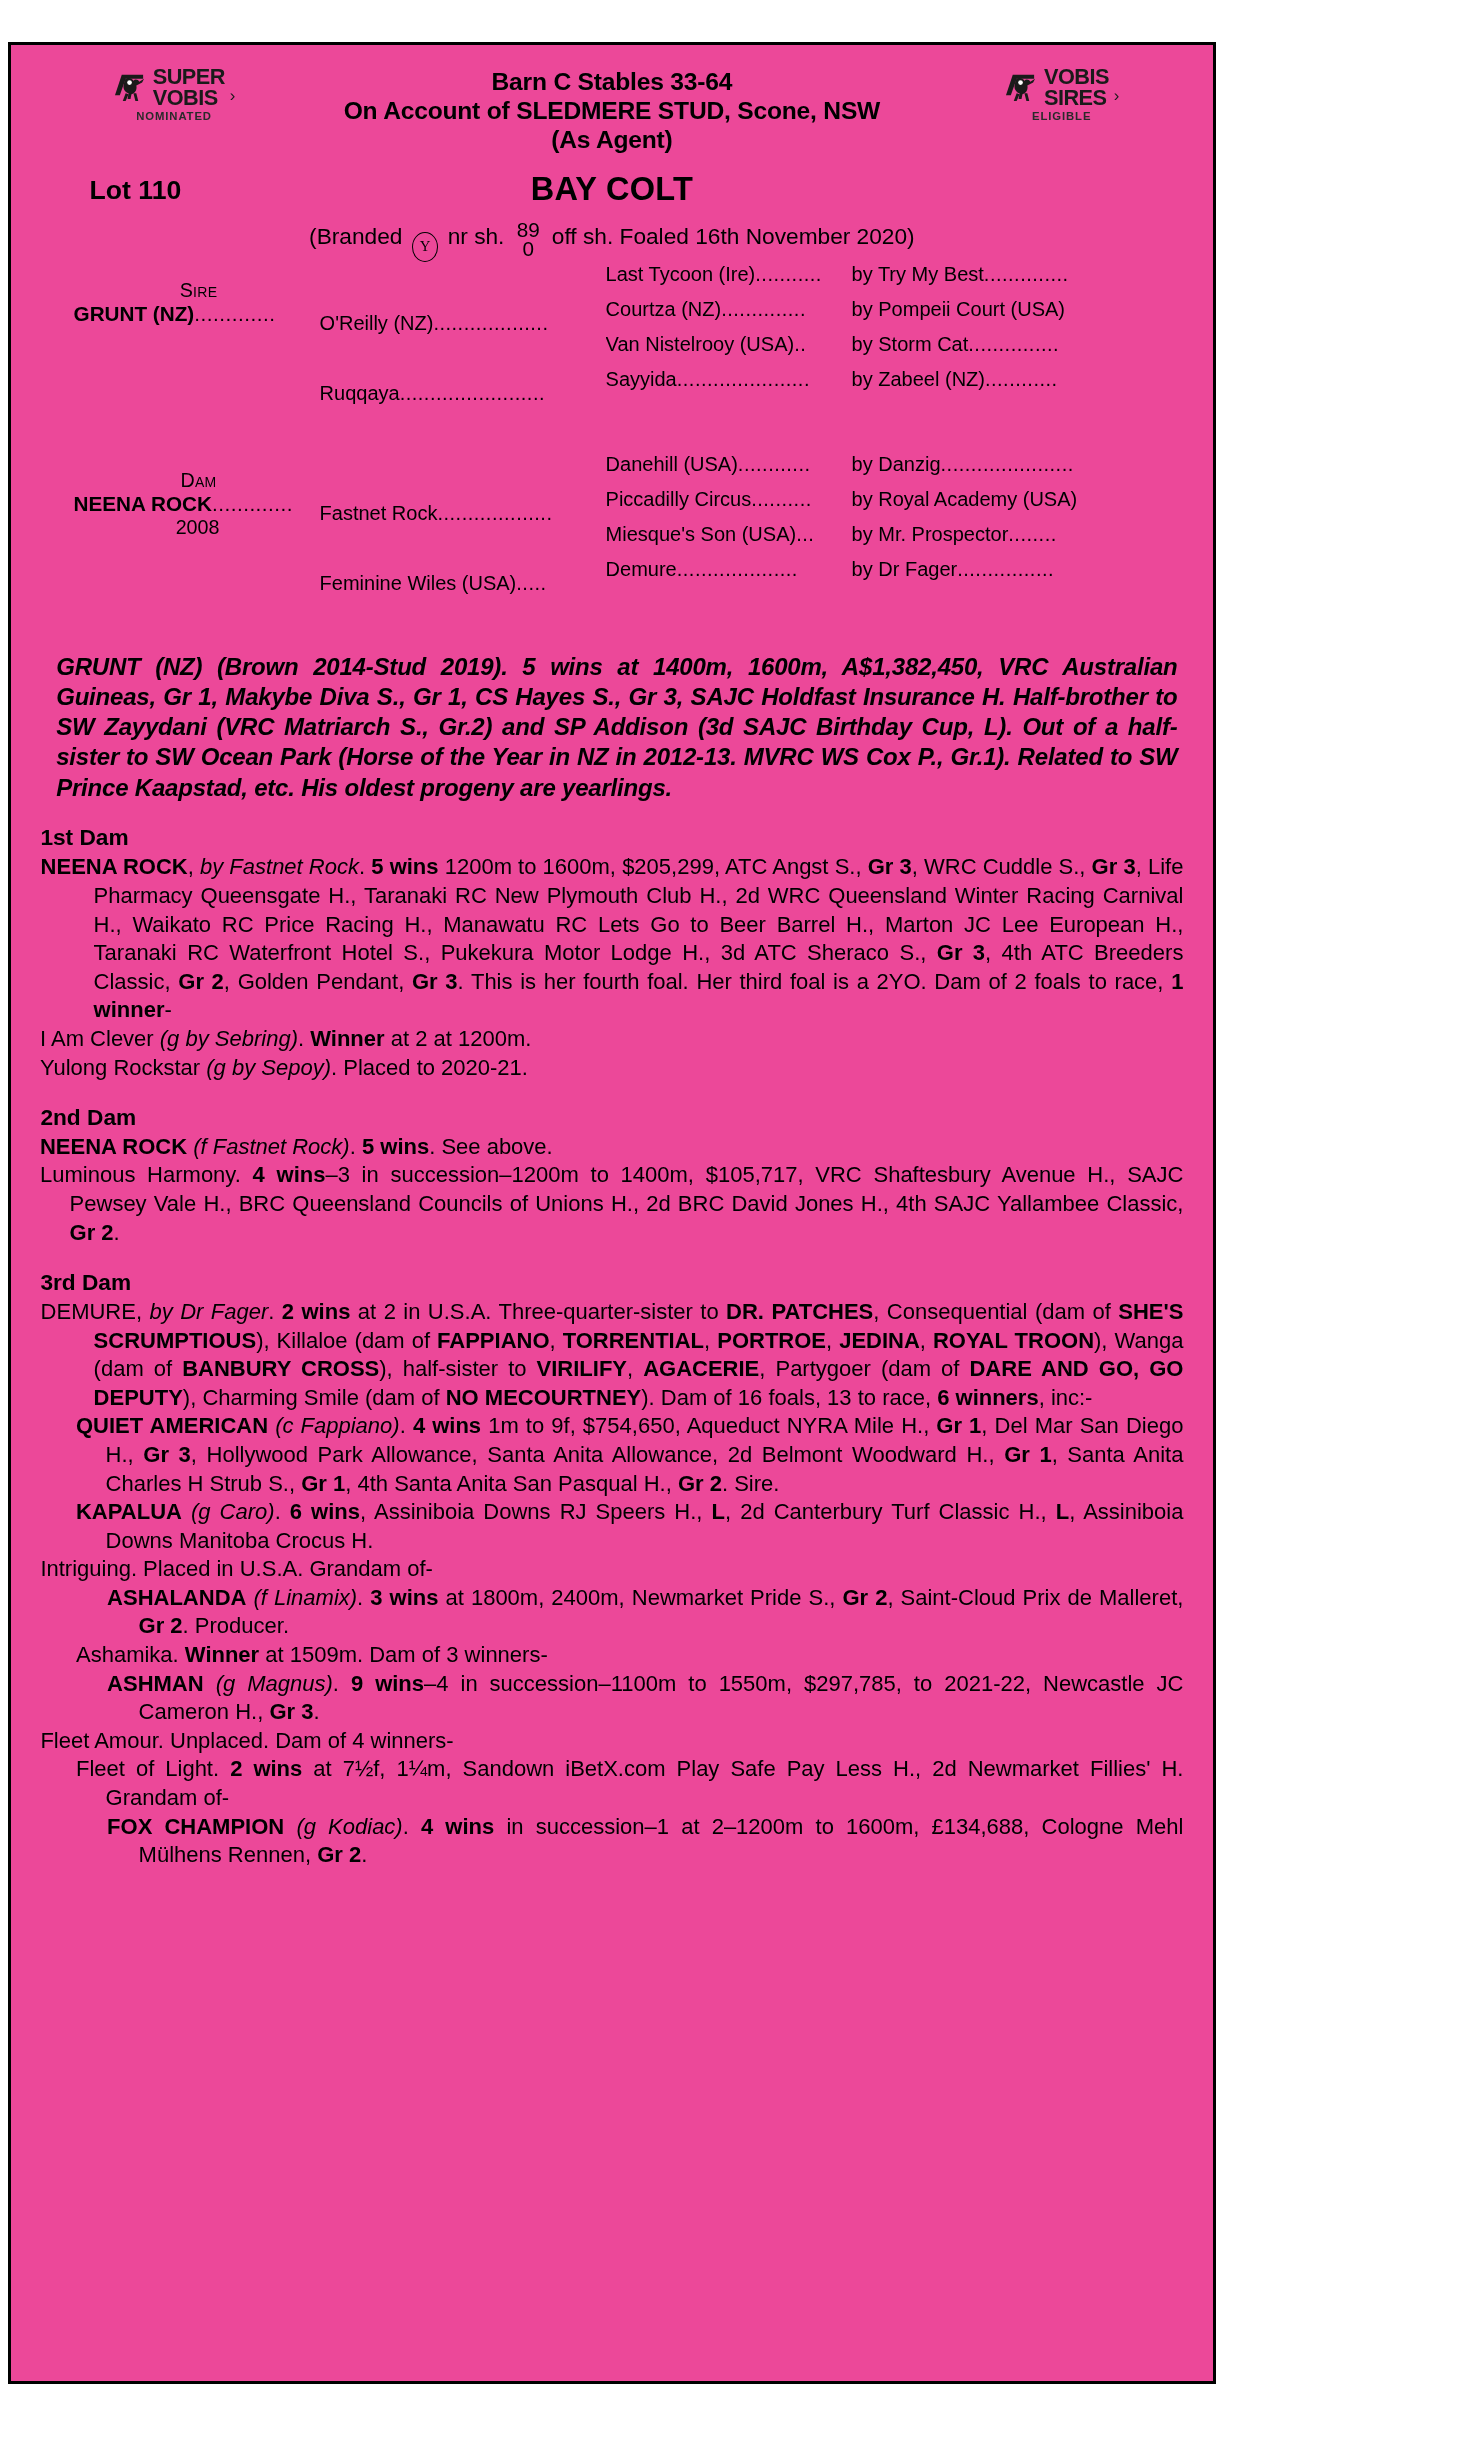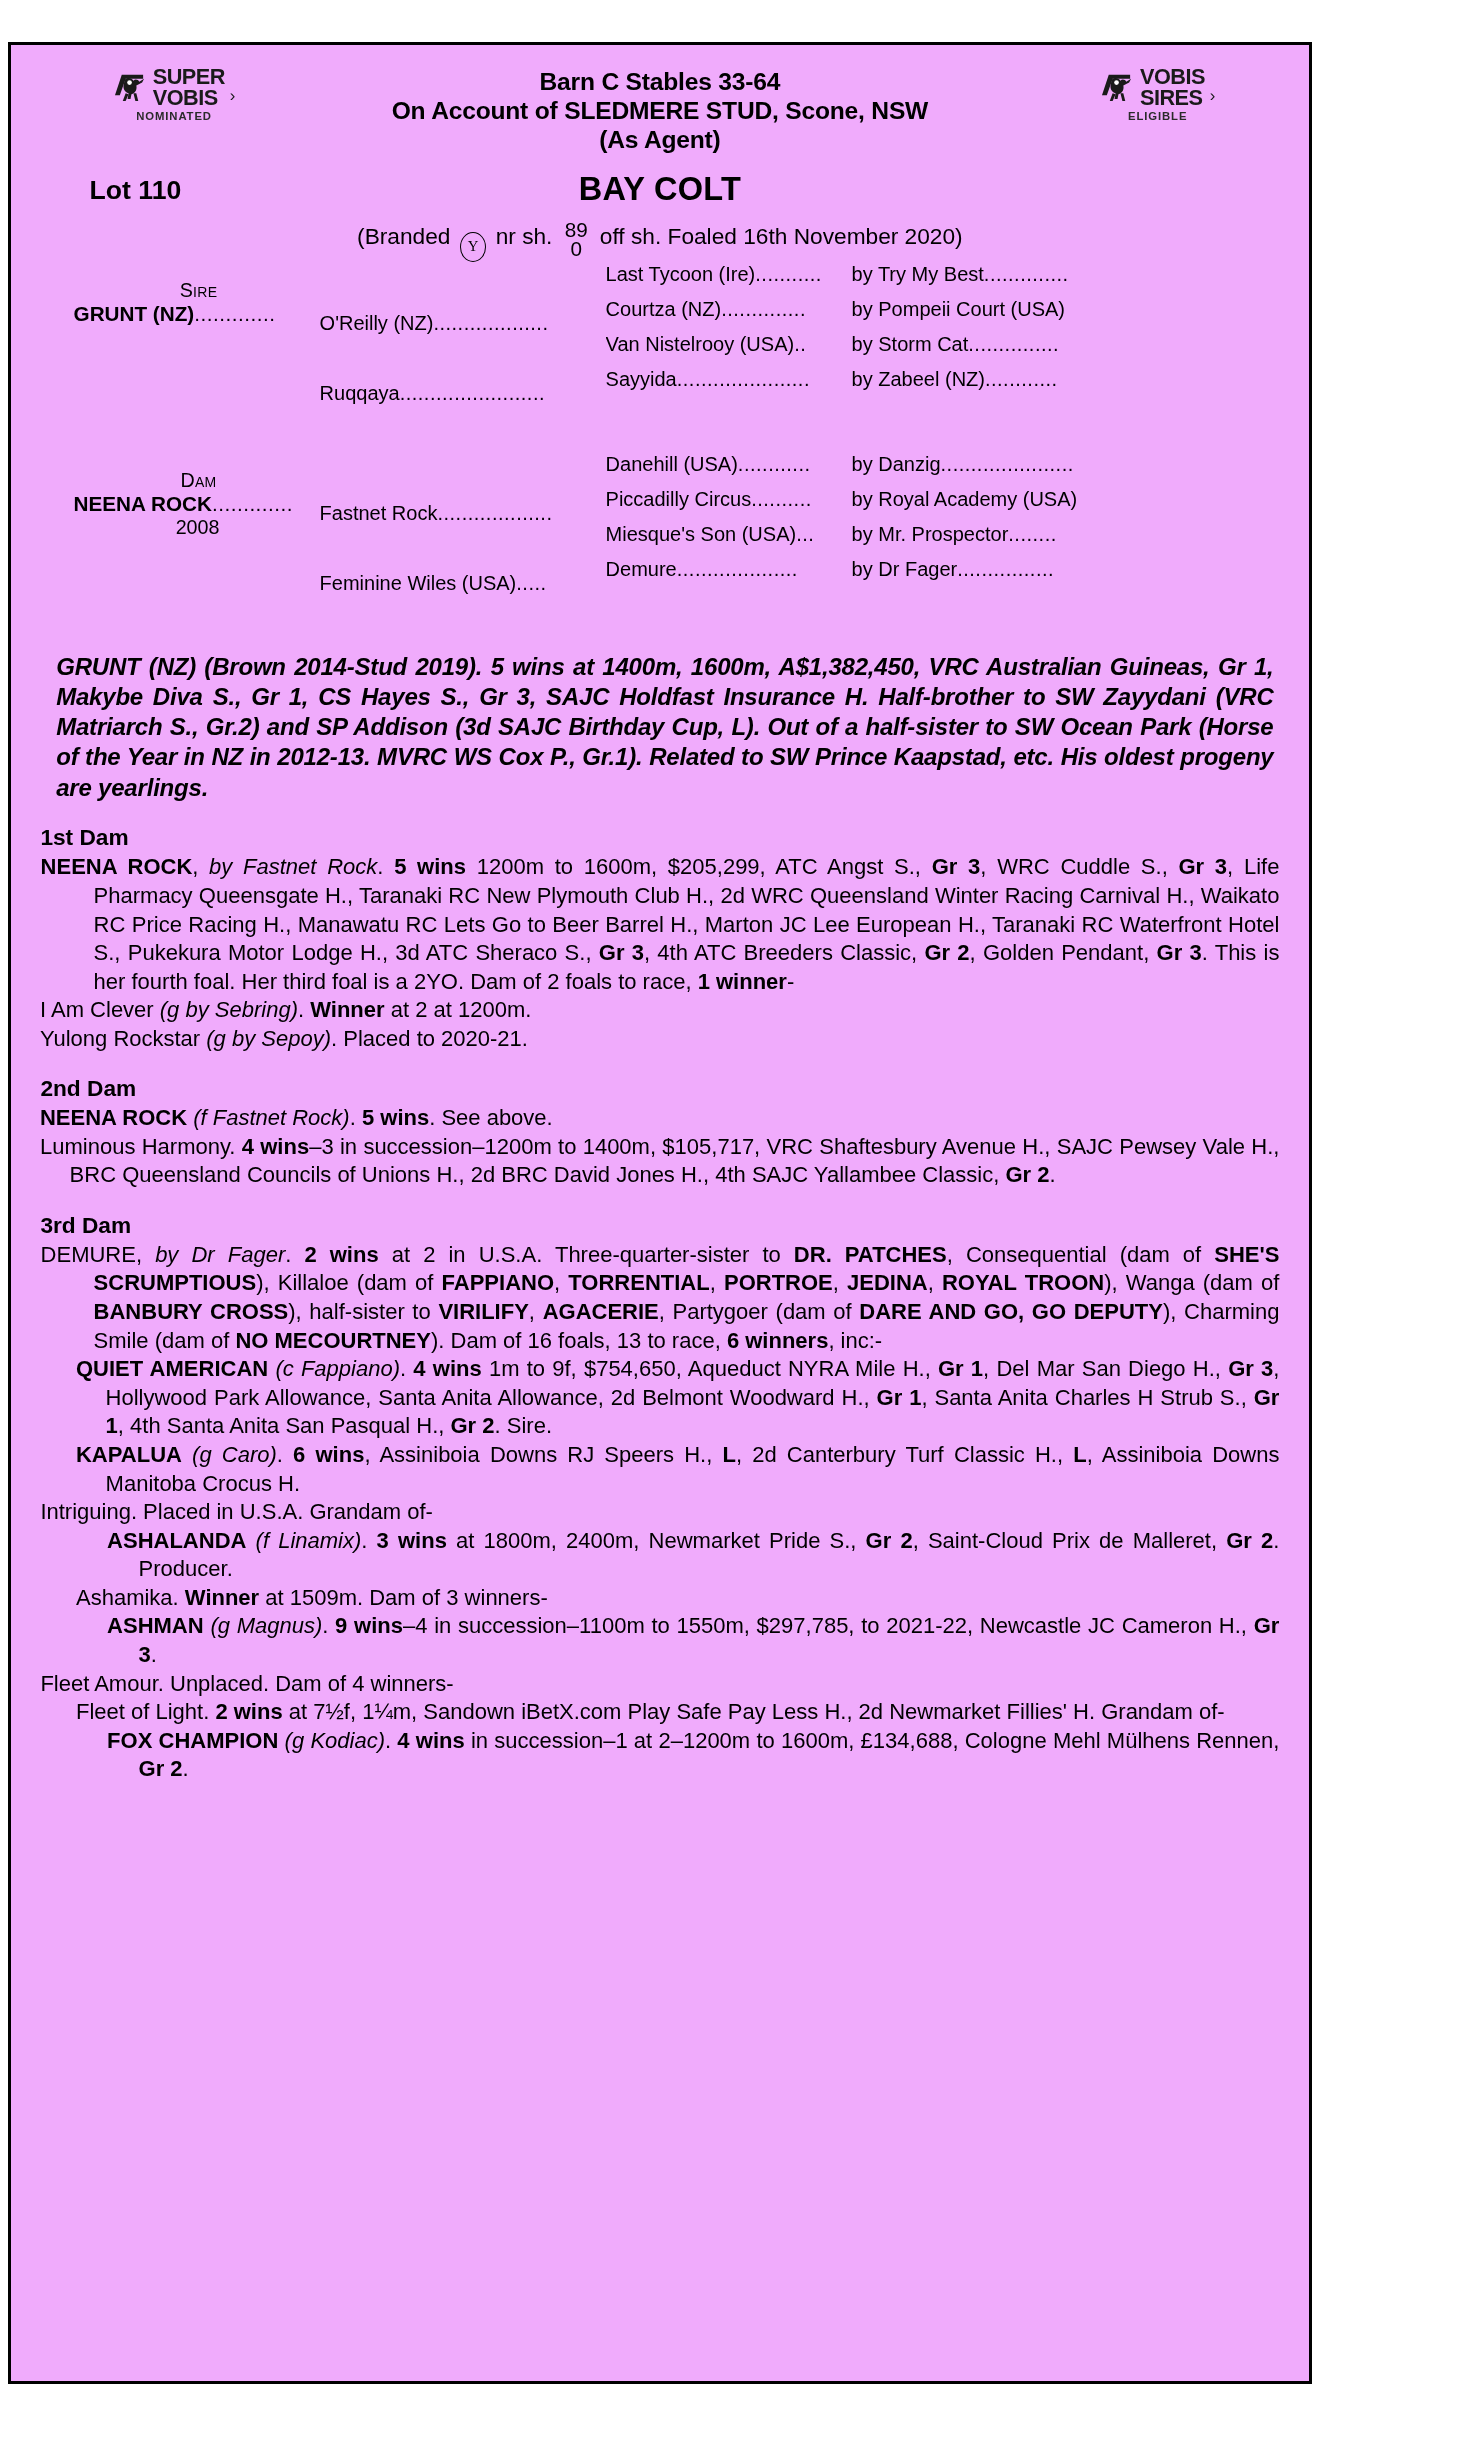--- a/index.html
+++ b/index.html
@@ -12,28 +12,28 @@
     height: 2463px;
     font-family: "Liberation Sans", sans-serif;
     color: #000000;
     position: relative;
     overflow: hidden;
   }
   .page {
     position: absolute;
     left: 7.9px;
     top: 42px;
-    width: 1304px;
+    width: 1208px;
     height: 2342px;
     border-top: 3px solid #000;
     border-bottom: 3px solid #000;
     border-left: 3px solid #000;
     border-right: 3px solid #000;
     box-sizing: border-box;
-    background: #f0abfc;
+    background: #ec4899;
   }
   .inner {
     position: relative;
     padding: 0 17.7px;
     height: 100%;
     box-sizing: border-box;
   }
 
   
   .header {

